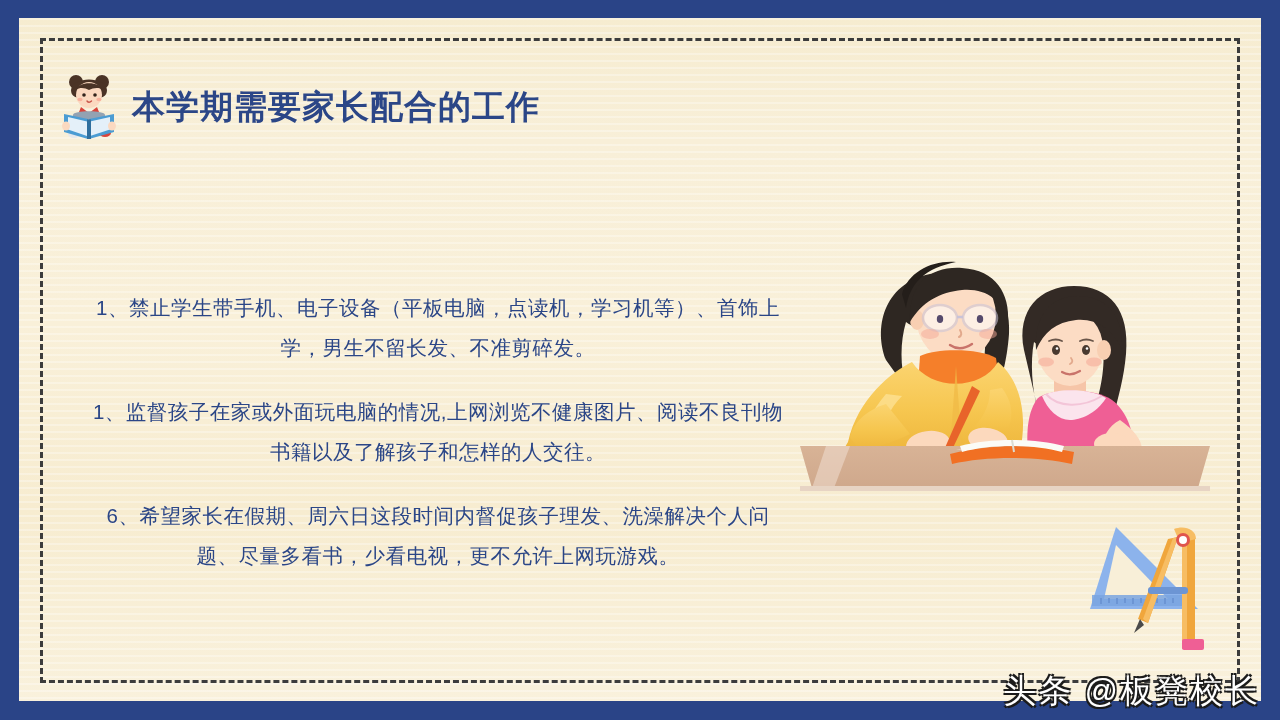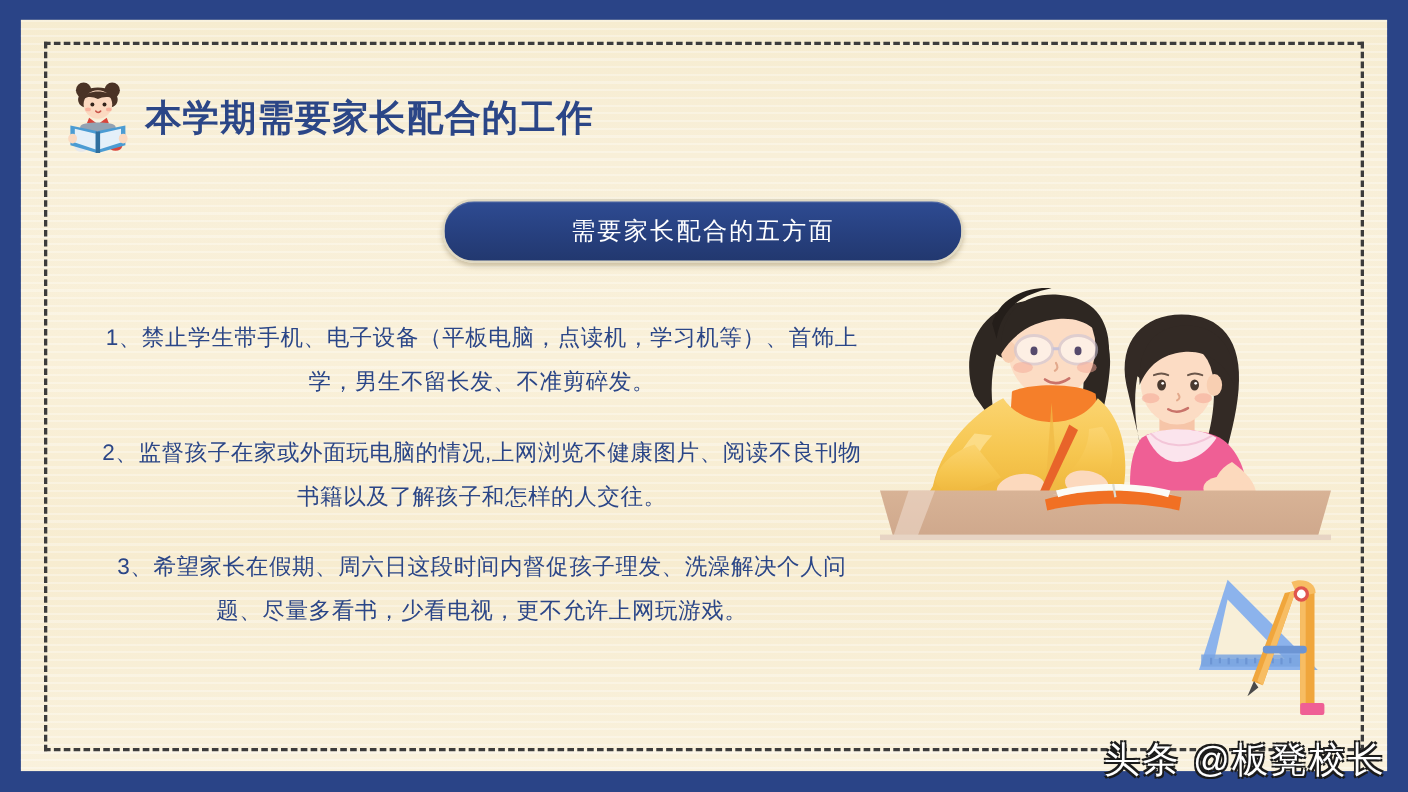--- a/index.html
+++ b/index.html
@@ -167,28 +167,25 @@
         <path d="M52 47 L32 51.5 L32 66 L52 59.5 Z" fill="#ffffff" opacity=".85"></path>
         <path d="M29 49.5 L33 49.5 L33 69 L29 69 Z" fill="#2f6f9e"></path>
 
         <ellipse cx="8" cy="56" rx="4" ry="4.5" fill="#fbd9c0"></ellipse>
         <ellipse cx="54" cy="56" rx="4" ry="4.5" fill="#fbd9c0"></ellipse>
       </svg>
     </span>
     <span id="title-text">本学期需要家长配合的工作</span>
   </div>
 
-  <div id="banner">
-    <span id="banner-text">需要家长配合的五方面</span>
-  </div>
 
   <div id="body-list">
     <p class="para">1、禁止学生带手机、电子设备（平板电脑，点读机，学习机等）、首饰上学，男生不留长发、不准剪碎发。</p>
-    <p class="para">2、监督孩子在家或外面玩电脑的情况,上网浏览不健康图片、阅读不良刊物书籍以及了解孩子和怎样的人交往。</p>
-    <p class="para">3、希望家长在假期、周六日这段时间内督促孩子理发、洗澡解决个人问题、尽量多看书，少看电视，更不允许上网玩游戏。</p>
+    <p class="para">1、监督孩子在家或外面玩电脑的情况,上网浏览不健康图片、阅读不良刊物书籍以及了解孩子和怎样的人交往。</p>
+    <p class="para">6、希望家长在假期、周六日这段时间内督促孩子理发、洗澡解决个人问题、尽量多看书，少看电视，更不允许上网玩游戏。</p>
   </div>
 
   <div id="illustration">
     <svg viewBox="0 0 430 290" xmlns="http://www.w3.org/2000/svg">
       <defs>
         <linearGradient id="shirtG" x1="0" y1="0" x2="0" y2="1">
           <stop offset="0%" stop-color="#fbd470"></stop>
           <stop offset="55%" stop-color="#f6c64f"></stop>
           <stop offset="100%" stop-color="#eeb63c"></stop>
         </linearGradient>

